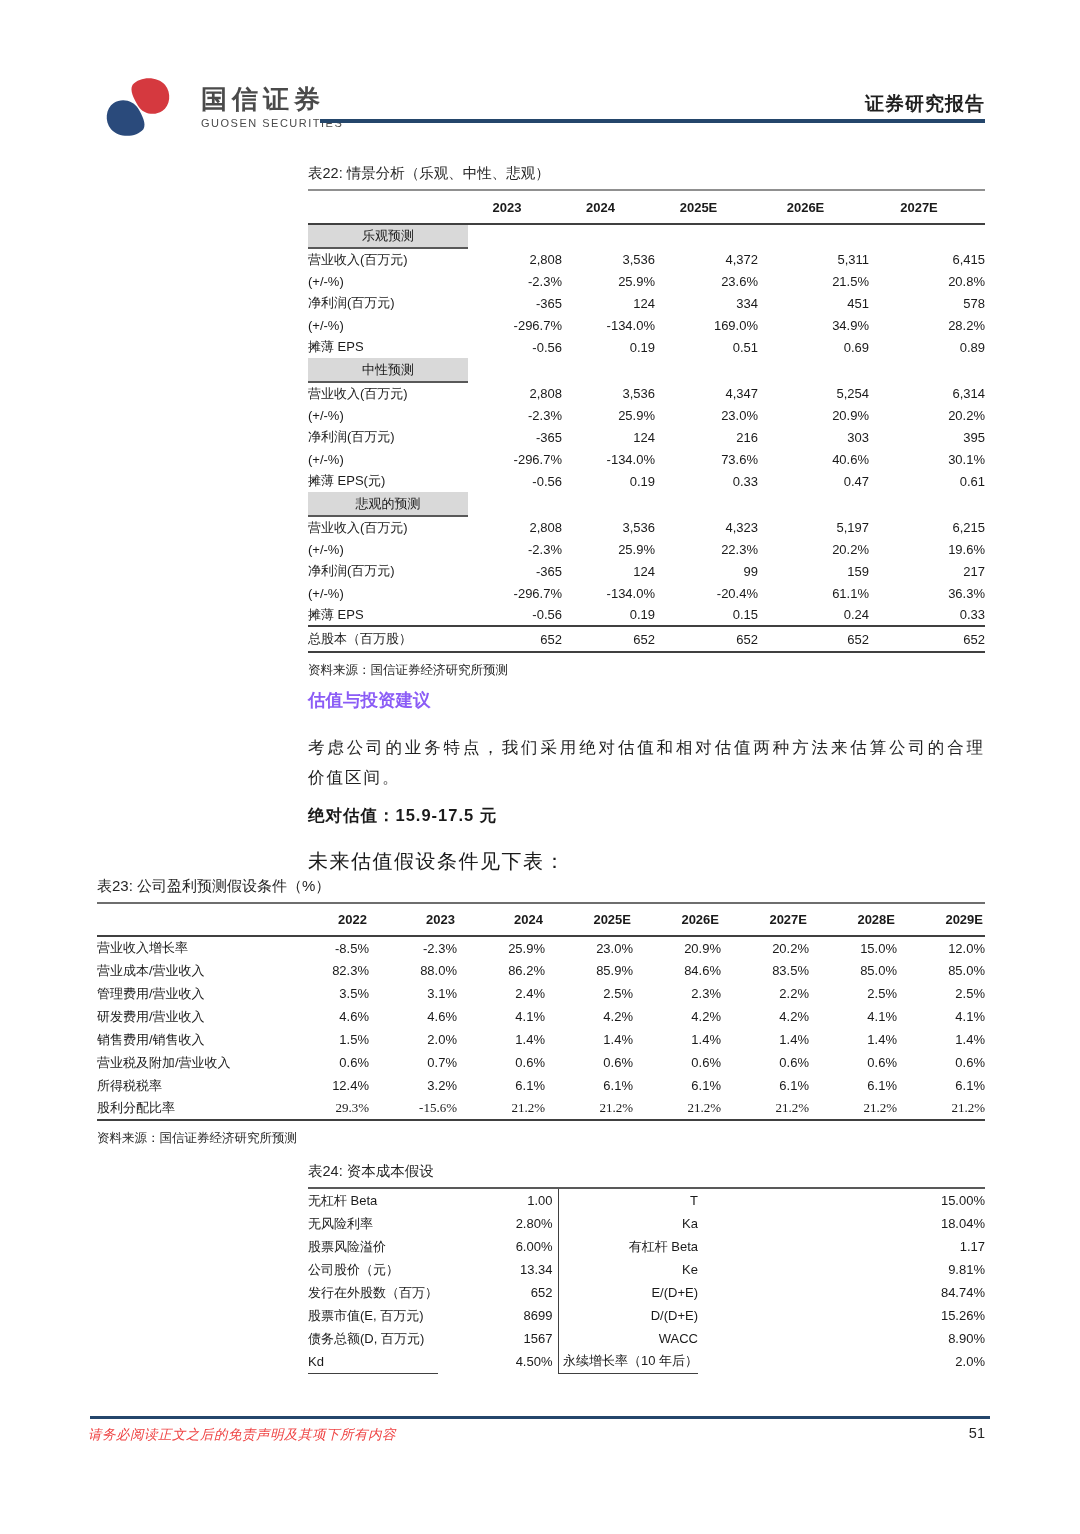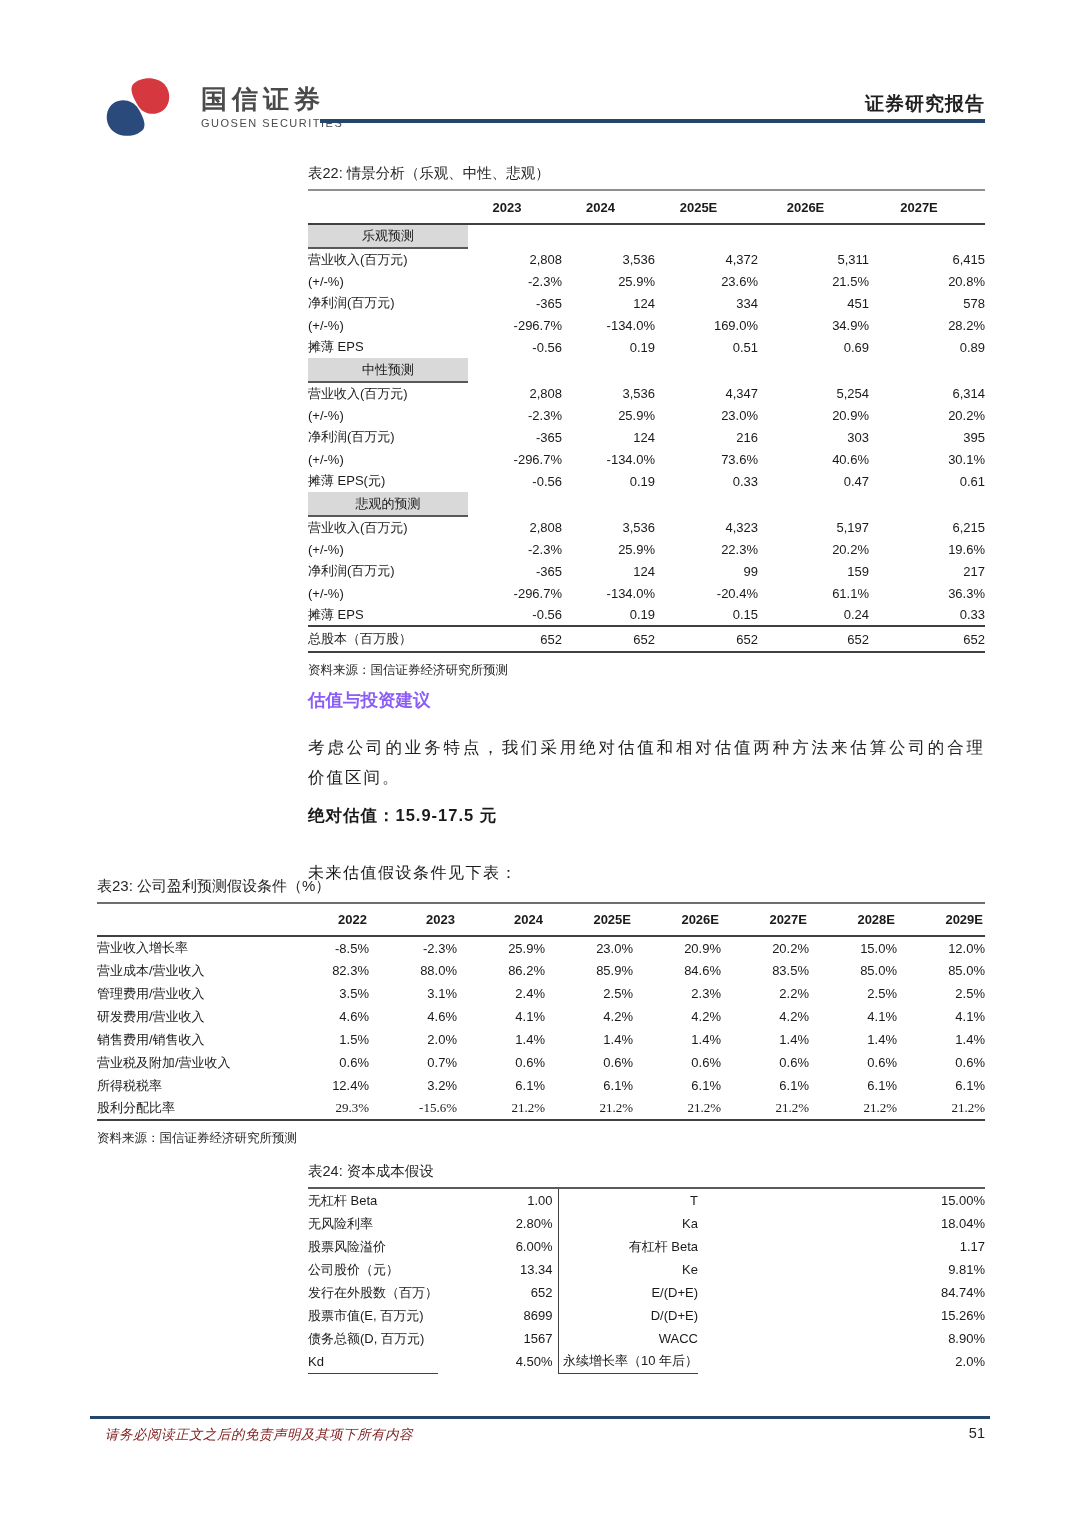--- a/index.html
+++ b/index.html
@@ -41,21 +41,21 @@
   .tbl22 tr.section td.lbl { background:#d9d9d9; border-bottom:2px solid #595959; }
   .tbl22 tr.total td { border-top:2px solid #404040; border-bottom:2px solid #404040; height:26px; }
 
   
   .sec-val { position:absolute; left:308px; top:688px; width:677px; }
   .sec-val h2 { font-size:17.5px; font-weight:bold; color:#8b5cf6;font-family:Liberation Mono, monospace; }
   .para { margin-top:20px; font-size:16.5px; line-height:30px; letter-spacing:2px; color:#1f1f1f; }
   .para .line { display:block; }
   .para .line.j { text-align:justify; text-align-last:justify;margin-top:16px; }
   .abs-val { margin-top:13px; font-size:16.5px; font-weight:bold; letter-spacing:1px; }
-  .intro { margin-top:36px; font-size:16px; letter-spacing:1.5px; }
+  .intro { margin-top:21px; font-size:20px; letter-spacing:1.5px; }
 
   
   .sec-t23 { position:absolute; left:97px; top:877px; width:888px; }
   .sec-t23 .tbl-title { font-size:15px; border-bottom:2px solid #6e6e6e; }
   .tbl23 th { height:32px; text-align:right; padding-right:2px; }
   .tbl23 th.lbl { text-align:left; }
   .tbl23 th:nth-child(1), .tbl23 td:nth-child(1) { width:184px; }
   .tbl23 td { height:23px; }
   .tbl23 tbody tr:last-child td { border-bottom:2px solid #404040;font-family:Liberation Serif, serif; }
 
@@ -65,21 +65,21 @@
   .tbl24 td { height:23px; white-space:nowrap; }
   .tbl24 .c0 { width:130px; text-align:left; }
   .tbl24 .c1 { width:120px; text-align:right; padding-right:5px; }
   .tbl24 .c2 { width:140px; text-align:right; border-left:1.5px solid #404040; }
   .tbl24 .c3 { text-align:right; }
   .tbl24 tr:last-child .c0 { border-bottom:1.5px solid #404040; }
   .tbl24 tr:last-child .c2 { border-bottom:1.5px solid #404040; }
 
   
   .footer-rule { position:absolute; left:90px; width:900px; top:1416px; height:3px; background:#24466B; }
-  .disclaimer { position:absolute; left:105px; top:1426px; font-size:13.5px; font-style:italic; color:#7f1d1d; letter-spacing:0.5px; }
+  .disclaimer { position:absolute; left:88px; top:1426px; font-size:13.5px; font-style:italic; color:#ef4444; letter-spacing:0.5px; }
   .page-num { position:absolute; right:95px; top:1425px; font-size:14.5px; color:#262626; }
 </style>
 </head>
 <body>
 
 <div class="page">
 
   <div class="logo">
     <svg viewBox="0 0 100 92" aria-hidden="true">
       <path fill="#D5393F" d="M42 13 C53 0 79 0 90 13 C100 25 98 44 86 52 C74 60 57 56 50 44 C44 34 37 21 42 13 Z"></path>

